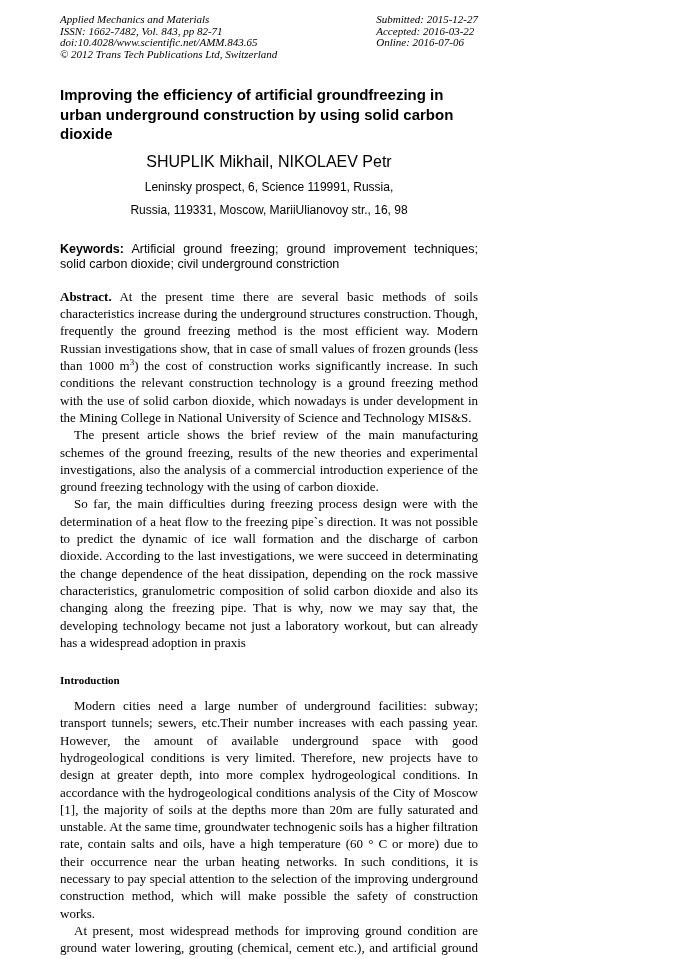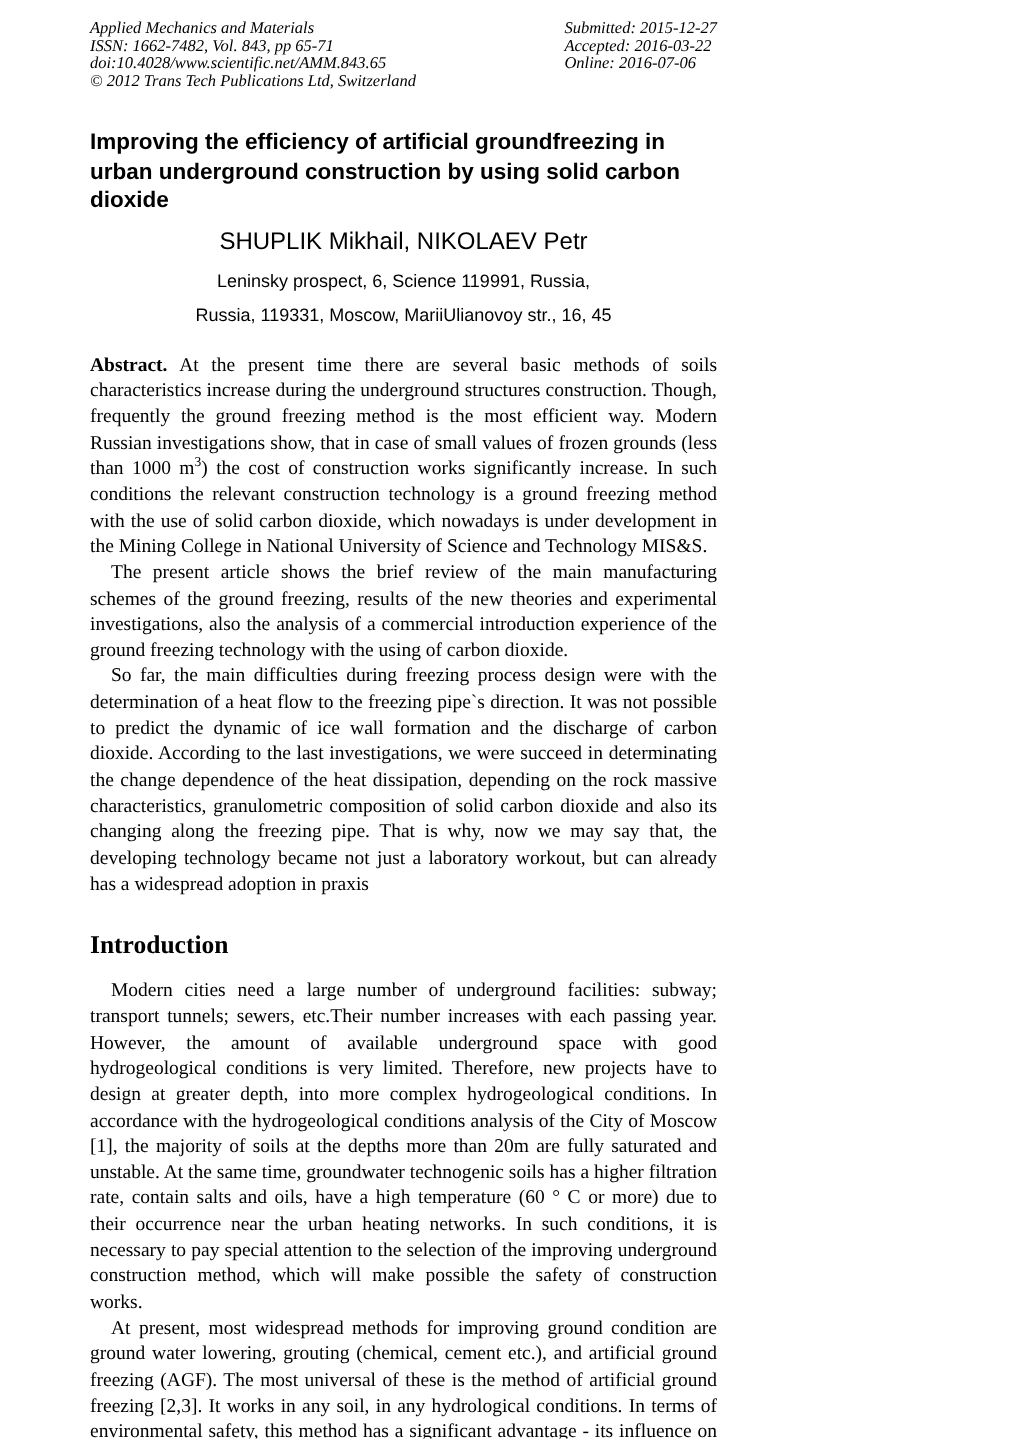--- a/index.html
+++ b/index.html
@@ -71,53 +71,56 @@
     font-size: 13px;
     line-height: 17.3px;
     text-align: justify;
   }
   .abstract-block { margin-top: 16px; }
   p.body-p { margin: 0; }
   p.indent { text-indent: 14px; }
   sup { font-size: 9px; line-height: 0; }
   .section-heading {
     font-family: "Liberation Serif", "DejaVu Serif", serif;
-    font-size: 17px;
+    font-size: 11px;
     font-weight: bold;
     margin: 23px 0 11px 0;
   }
 </style>
 </head>
 <body>
 
 <div class="page">
 
   <div class="header-row">
     <div class="header-left">
       <div>Applied Mechanics and Materials</div>
-      <div>ISSN: 1662-7482, Vol. 843, pp 65-71</div>
+      <div>ISSN: 1662-7482, Vol. 843, pp 82-71</div>
       <div>doi:10.4028/www.scientific.net/AMM.843.65</div>
       <div>© 2012 Trans Tech Publications Ltd, Switzerland</div>
     </div>
     <div class="header-right">
       <div>Submitted: 2015-12-27</div>
       <div>Accepted: 2016-03-22</div>
       <div>Online: 2016-07-06</div>
     </div>
   </div>
 
   <h1 class="paper-title">Improving the efficiency of artificial groundfreezing in urban underground construction by using solid carbon dioxide</h1>
 
   <div class="authors">SHUPLIK Mikhail, NIKOLAEV Petr</div>
 
   <div class="affiliation">
     <p>Leninsky prospect, 6, Science 119991, Russia,</p>
-    <p>Russia, 119331, Moscow, MariiUlianovoy str., 16, 45</p>
+    <p>Russia, 119331, Moscow, MariiUlianovoy str., 16, 98</p>
   </div>
 
+  <div class="keywords">
+    <b>Keywords:</b><span> Artificial ground freezing; ground improvement techniques; solid carbon dioxide; civil underground constriction</span>
+  </div>
 
   <div class="body-text abstract-block">
     <p class="body-p">
       <b>Abstract.</b><span> At the present time there are several basic methods of soils characteristics increase during the underground structures construction. Though, frequently the ground freezing method is the most efficient way. Modern Russian investigations show, that in case of small values of frozen grounds (less than 1000 m</span><sup>3</sup><span>) the cost of construction works significantly increase. In such conditions the relevant construction technology is a ground freezing method with the use of solid carbon dioxide, which nowadays is under development in the Mining College in National University of Science and Technology MIS&amp;S.</span>
     </p>
     <p class="body-p indent">The present article shows the brief review of the main manufacturing schemes of the ground freezing, results of the new theories and experimental investigations, also the analysis of a commercial introduction experience of the ground freezing technology with the using of carbon dioxide.</p>
     <p class="body-p indent">So far, the main difficulties during freezing process design were with the determination of a heat flow to the freezing pipe`s direction. It was not possible to predict the dynamic of ice wall formation and the discharge of carbon dioxide. According to the last investigations, we were succeed in determinating the change dependence of the heat dissipation, depending on the rock massive characteristics, granulometric composition of solid carbon dioxide and also its changing along the freezing pipe. That is why, now we may say that, the developing technology became not just a laboratory workout, but can already has a widespread adoption in praxis</p>
   </div>
 
   <div class="section-heading">Introduction</div>

